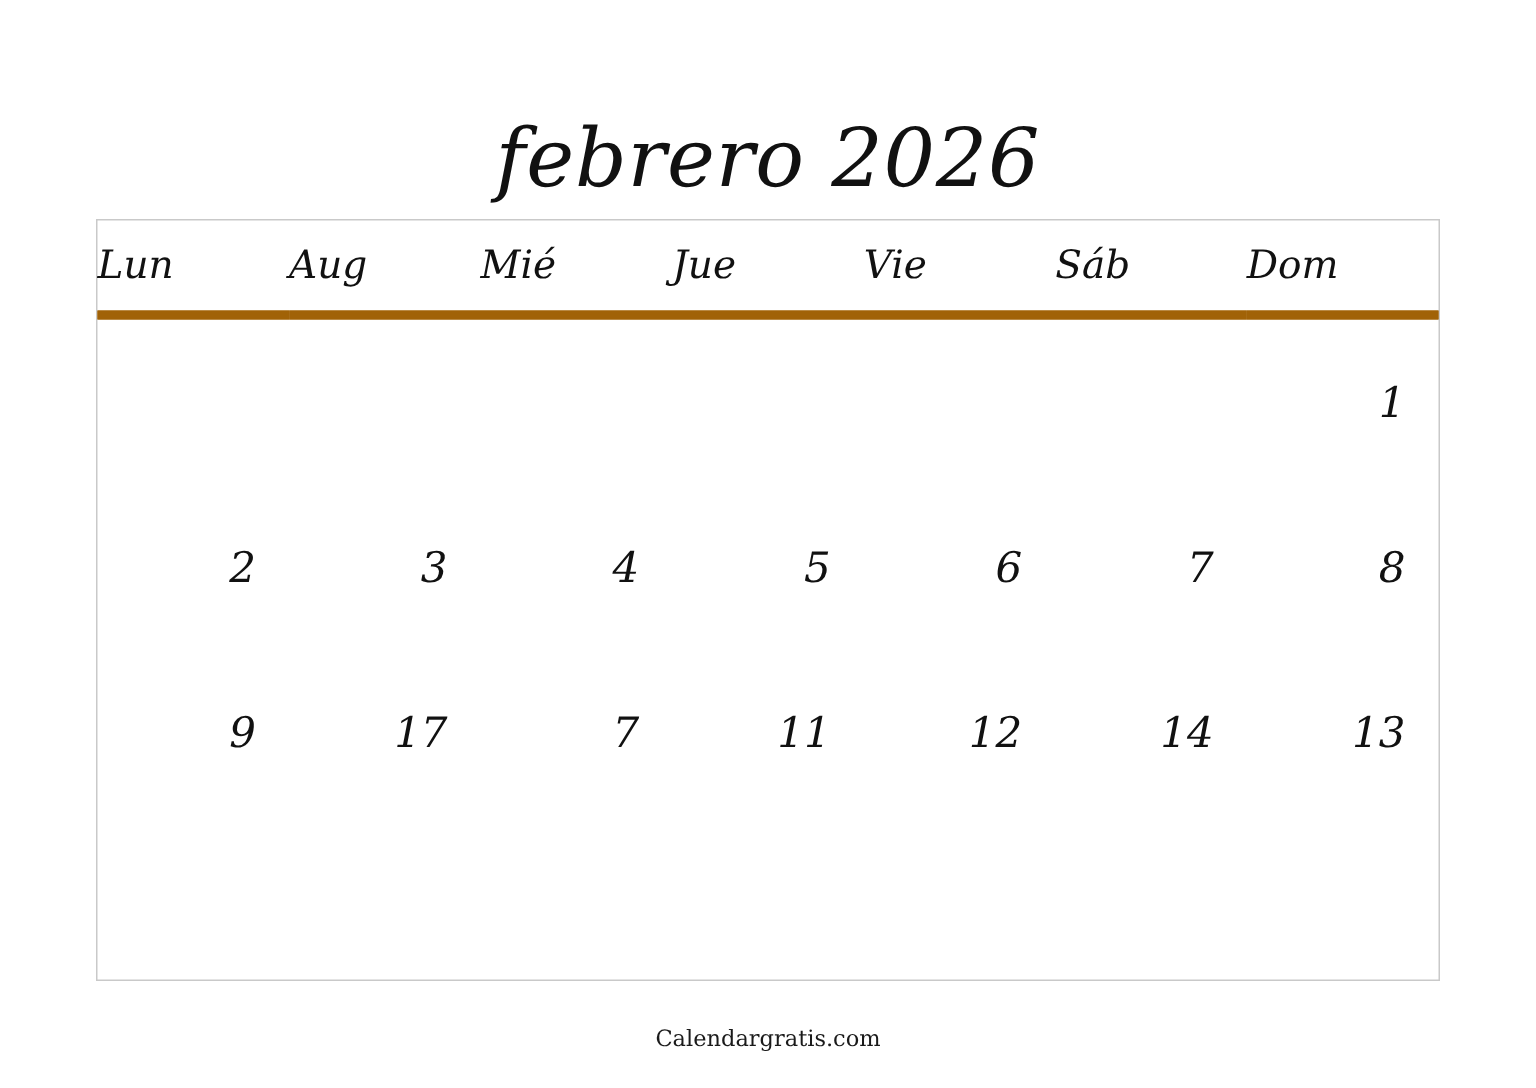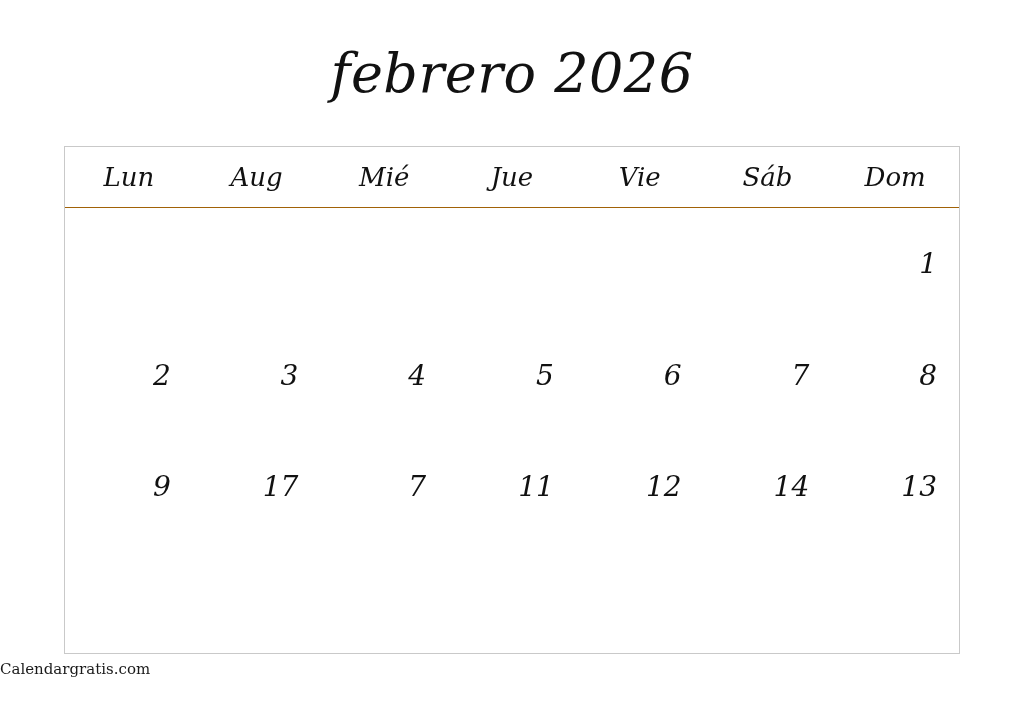--- a/index.html
+++ b/index.html
@@ -22,68 +22,69 @@
   }
   .title {
     text-align: center;
     font-family: "DejaVu Serif", serif;
     font-style: italic;
     font-size: 54px;
     font-weight: 400;
     color: #111111;
     letter-spacing: 0.5px;
     margin: 0;
-    padding-top: 44px;
+    padding-top: 76px;
     line-height: 1.1;
   }
   .calendar {
     position: absolute;
     left: 64px;
     top: 146px;
     width: 896px;
     height: 508px;
     border: 1px solid #c9c9c9;
     box-sizing: border-box;
     background: #fff;
   }
   table.cal {
     width: 100%;
     height: 100%;
     border-collapse: collapse;
     table-layout: fixed;
   }
   table.cal thead th {
     height: 60px;
-    border-bottom: 1px solid #a16207;
+    border-bottom: 6px solid #a16207;
     font-family: "DejaVu Serif", serif;
     font-style: italic;
     font-weight: 400;
     font-size: 26px;
     color: #111111;
-    text-align: center;
+    text-align: left;
     vertical-align: middle;
     padding: 0;
   }
   table.cal tbody td {
     height: 75px;
     padding: 0 22px 0 0;
     text-align: right;
     vertical-align: middle;
     font-family: "DejaVu Serif", serif;
     font-style: italic;
     font-weight: 400;
     font-size: 28px;
     color: #111111;
     border: none;
   }
   .footer {
     position: absolute;
     left: 0;
     right: 0;
-    top: 660px;
+    top: 683px;
+    text-align: center;
     font-family: "DejaVu Serif", serif;
     font-size: 15px;
     color: #1a1a1a;
   }
 </style>
 </head>
 <body>
 
 <div class="page">
 

